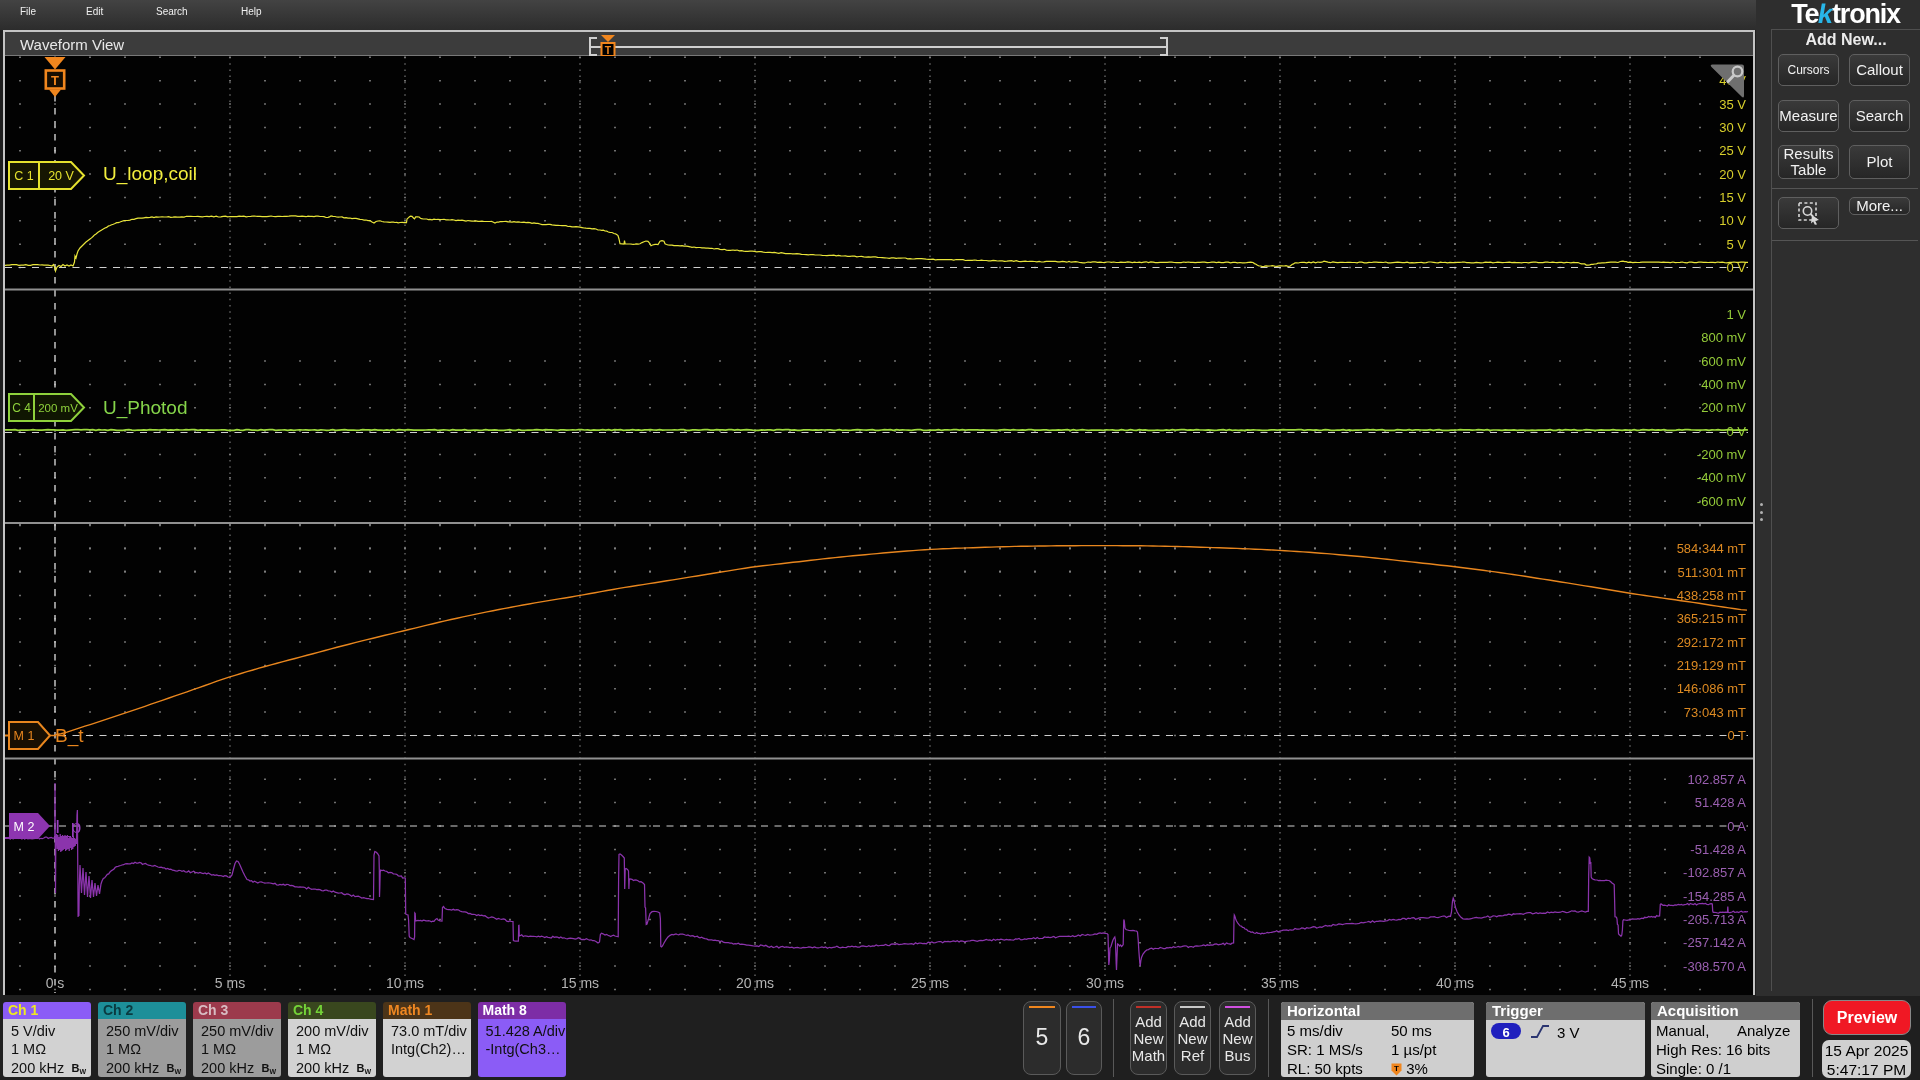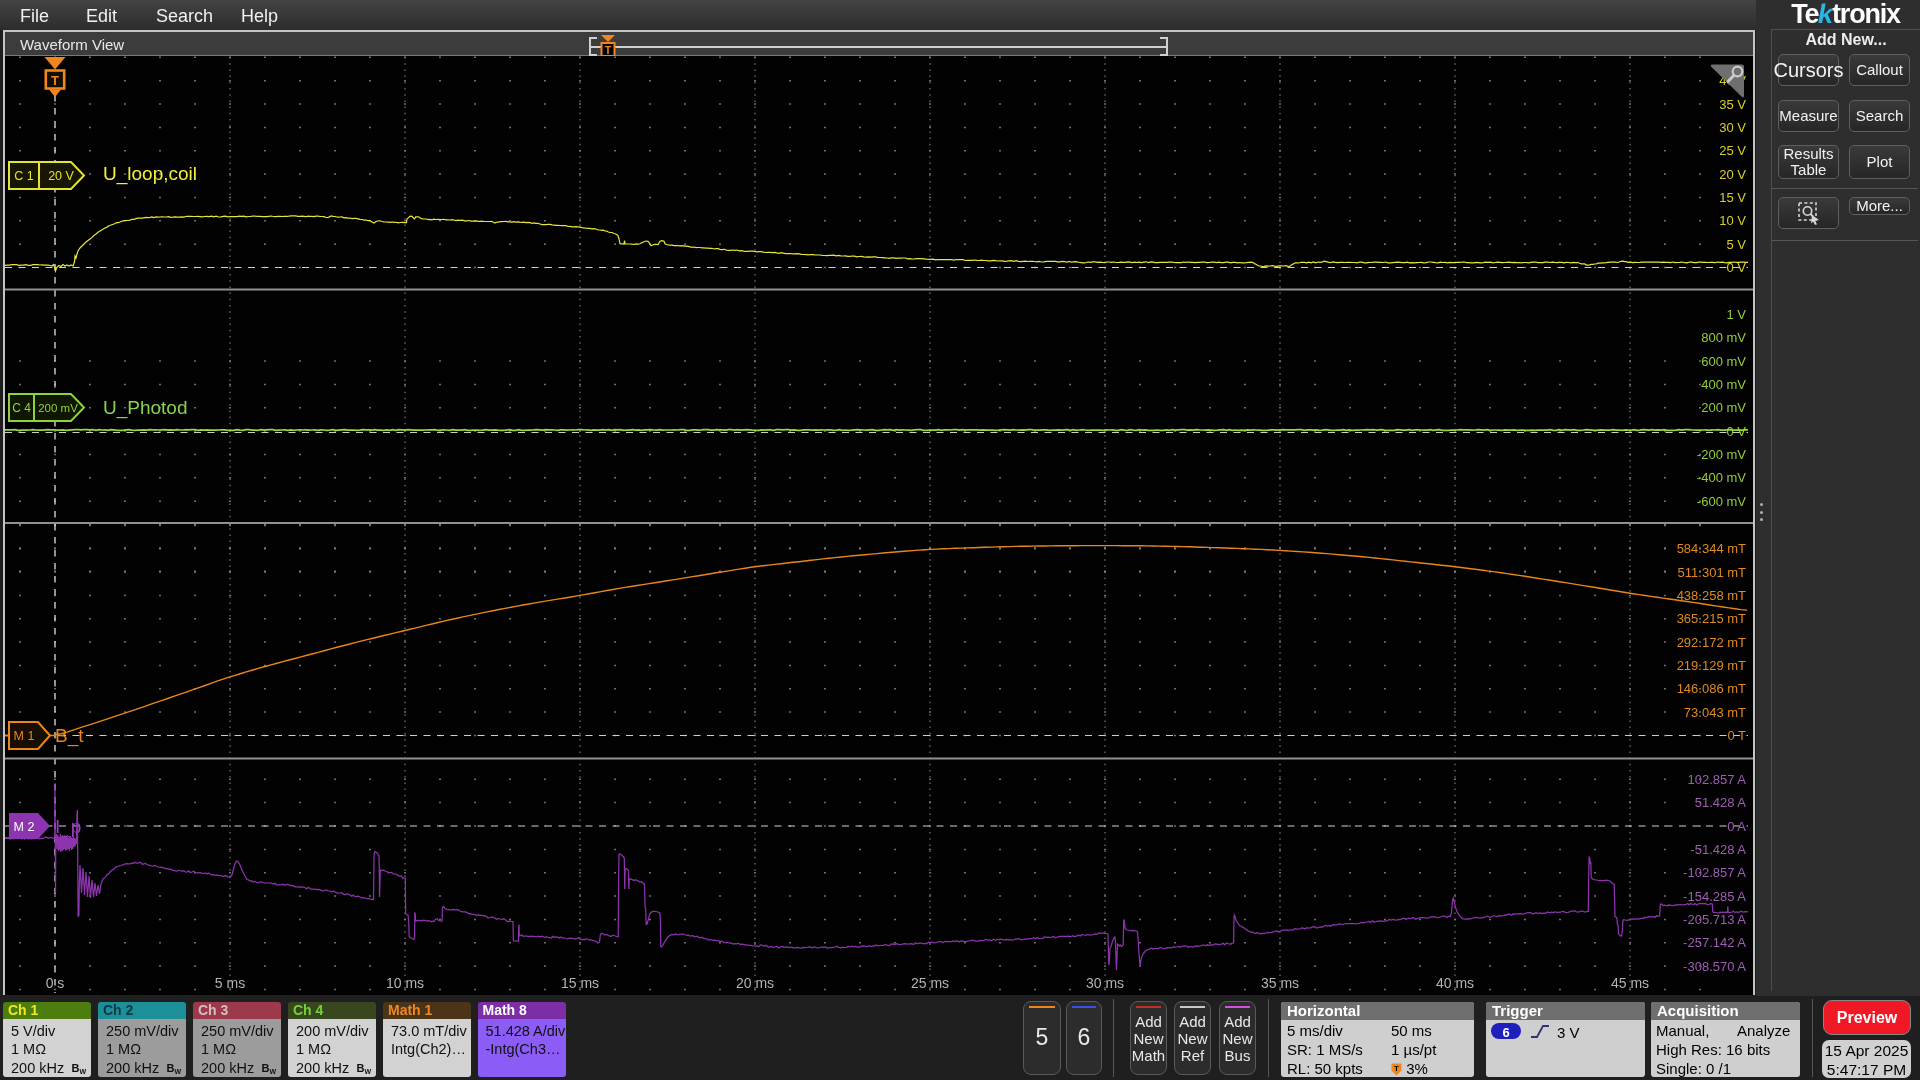--- a/index.html
+++ b/index.html
@@ -1,19 +1,19 @@
 <!DOCTYPE html>
 <html><head><meta charset="utf-8">
 <style>
 * { margin:0; padding:0; box-sizing:border-box; }
 html,body { width:1920px; height:1080px; overflow:hidden; background:#1e1e1e;
   font-family:"Liberation Sans", sans-serif; }
 #menubar { position:absolute; left:0; top:0; width:1920px; height:30px;
   background:linear-gradient(#434343,#2c2c2c); }
-#menubar span { position:absolute; top:6px; color:#f0f0f0; font-size:18px; }
+#menubar span { position:absolute; top:6px; color:#f0f0f0; font-size:10px; }
 #sidebar { position:absolute; left:1756px; top:0; width:164px; height:996px; background:#2e2e2e; }
 .logo { position:absolute; left:1771px; top:-1px; width:149px; text-align:center;
   font-size:27px; font-weight:bold; color:#fff; letter-spacing:-1.2px; }
 .logo .k { color:#28b6e8; display:inline-block; transform:skewX(-10deg); }
 .sbtn { position:absolute; background:linear-gradient(#3a3a3a,#262626); border:1px solid #5f5f5f;
   border-radius:5px; color:#f2f2f2; display:flex; align-items:center; justify-content:center;
   text-align:center; }
 .hdot { width:3px; height:3px; border-radius:50%; background:#b0b0b0; display:block; }
 #wfpanel { position:absolute; left:3px; top:30px; width:1752px; height:965px;
   border:2px solid #c4c4c4; border-right-width:2px; background:#020202; }
@@ -49,21 +49,21 @@
     <span style="left:86px">Edit</span>
 <span style="left:156px">Search</span>
     <span style="left:241px">Help</span>
 </div>
 <div id="sidebar"></div>
 
 <div class="logo"><span>Te</span><span class="k">k</span><span>tronix</span></div>
 <div style="position:absolute;left:1771px;top:29px;width:1px;height:962px;background:#4f4f4f"></div>
 <div style="position:absolute;left:1772px;top:29px;width:148px;height:1px;background:#4f4f4f"></div>
 <div style="position:absolute;left:1772px;top:31px;width:148px;height:22px;color:#ececec;font-size:16px;font-weight:bold;text-align:center">Add New...</div>
-<div class="sbtn" style="left:1778px;top:54px;width:61px;height:32px;font-size:20px;line-height:16px">Cursors</div>
+<div class="sbtn" style="left:1778px;top:54px;width:61px;height:32px;font-size:12px;line-height:16px">Cursors</div>
 <div class="sbtn" style="left:1849px;top:54px;width:61px;height:32px;font-size:15px;line-height:16px">Callout</div>
 <div class="sbtn" style="left:1778px;top:100px;width:61px;height:32px;font-size:15px;line-height:16px">Measure</div>
 <div class="sbtn" style="left:1849px;top:100px;width:61px;height:32px;font-size:15px;line-height:16px">Search</div>
 <div class="sbtn" style="left:1778px;top:145px;width:61px;height:34px;font-size:15px;line-height:16px">Results<br>Table</div>
 <div class="sbtn" style="left:1849px;top:145px;width:61px;height:34px;font-size:15px;line-height:16px">Plot</div>
 <div style="position:absolute;left:1772px;top:188px;width:146px;height:1px;background:#555"></div>
 <div class="sbtn" style="left:1778px;top:197px;width:61px;height:32px;font-size:15px;line-height:16px">
     <svg width="24" height="24" viewBox="0 0 24 24">
       <rect x="2" y="2" width="17" height="17" fill="none" stroke="#d8d8d8" stroke-width="1.6" stroke-dasharray="3 2.4"></rect>
       <circle cx="10.5" cy="10" r="4.2" fill="none" stroke="#d8d8d8" stroke-width="1.6"></circle>
@@ -251,21 +251,21 @@
 </g>
 <g>
 <path d="M1712.5,64.5 L1742,64.5 Q1744,64.5 1744,66.5 L1744,95.5 Q1744,99 1741.5,96.5 L1711.5,67 Q1709.5,64.5 1712.5,64.5 Z" fill="#6f6f6f"></path>
 <circle cx="1737.5" cy="71.5" r="4.8" fill="none" stroke="#c9c9c9" stroke-width="2.2"></circle>
 <line x1="1733.7" y1="75.5" x2="1728" y2="81.5" stroke="#c9c9c9" stroke-width="3" stroke-linecap="round"></line>
 </g>
 </svg>
 <div id="bottombar">
 
 <div class="badge" style="left:3px">
-      <div class="bh" style="background:#4d7c0f;color:#efe920">Ch 1</div>
+      <div class="bh" style="background:#8b5cf6;color:#efe920">Ch 1</div>
       <div class="bb" style="background:#d2d2d2">
         <div class="bl">5 V/div</div>
         <div class="bl">1 MΩ</div>
         <div class="bl">200 kHz<span class="bw">B<span>W</span></span></div>
       </div>
     </div>
     <div class="badge" style="left:98px">
       <div class="bh" style="background:#1d8f99;color:#0a3a40">Ch 2</div>
       <div class="bb" style="background:#9c9c9c">
         <div class="bl">250 mV/div</div>

